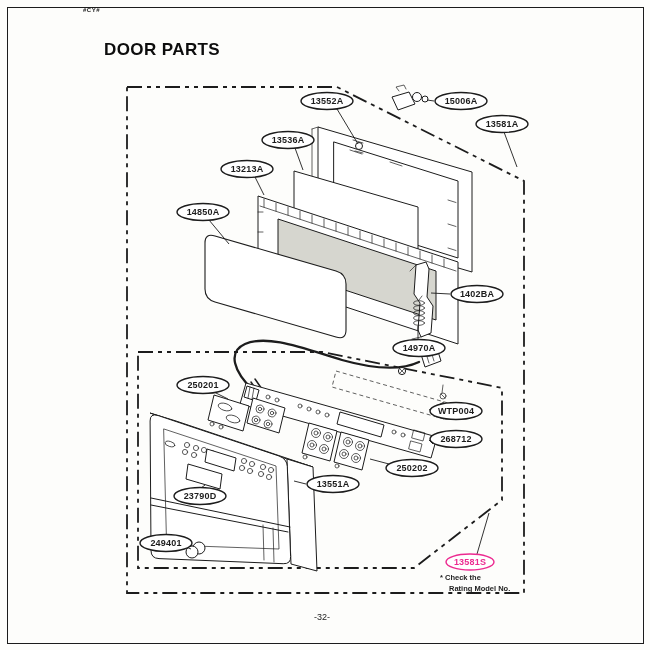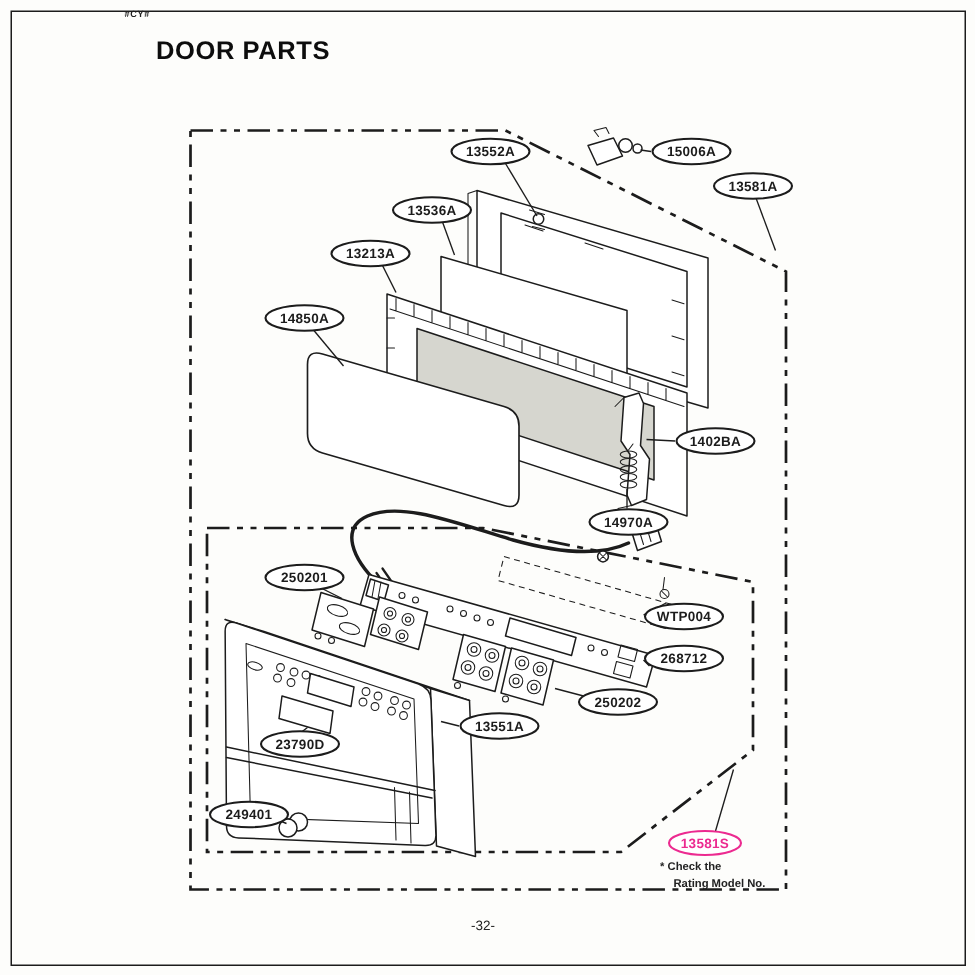--- a/index.html
+++ b/index.html
@@ -10,21 +10,21 @@
   }
   .page-border{
     position:absolute;left:7px;top:7px;width:635px;height:635px;
     border:1.3px solid var(--ink,#1c1c1c);
   }
   .header-code{
     position:absolute;left:83px;top:7px;
     font-size:6px;font-weight:bold;color:var(--ink,#1c1c1c);letter-spacing:0.5px;
   }
   .title{
-    position:absolute;left:104px;top:24px;
+    position:absolute;left:104px;top:40px;
     font-size:17px;font-weight:bold;color:#0d0d0d;letter-spacing:0.4px;
   }
   svg{position:absolute;left:0;top:0;}
   .ln{fill:none;stroke:var(--ink,#1c1c1c);stroke-width:1;stroke-linejoin:round;stroke-linecap:round;}
   .thin{stroke-width:0.7;}
   .med{stroke-width:1.5;}
   .fw{fill:#fff;stroke:var(--ink,#1c1c1c);stroke-width:1;stroke-linejoin:round;}
   .gray{fill:var(--gray,#d6d6cf);stroke:var(--ink,#1c1c1c);stroke-width:1;stroke-linejoin:round;}
   .dashmain{fill:none;stroke:var(--ink,#1c1c1c);stroke-width:1.8;stroke-dasharray:15 5 4 5 4 5;}
   .dash2{fill:none;stroke:var(--ink,#1c1c1c);stroke-width:0.7;stroke-dasharray:4 3;}

